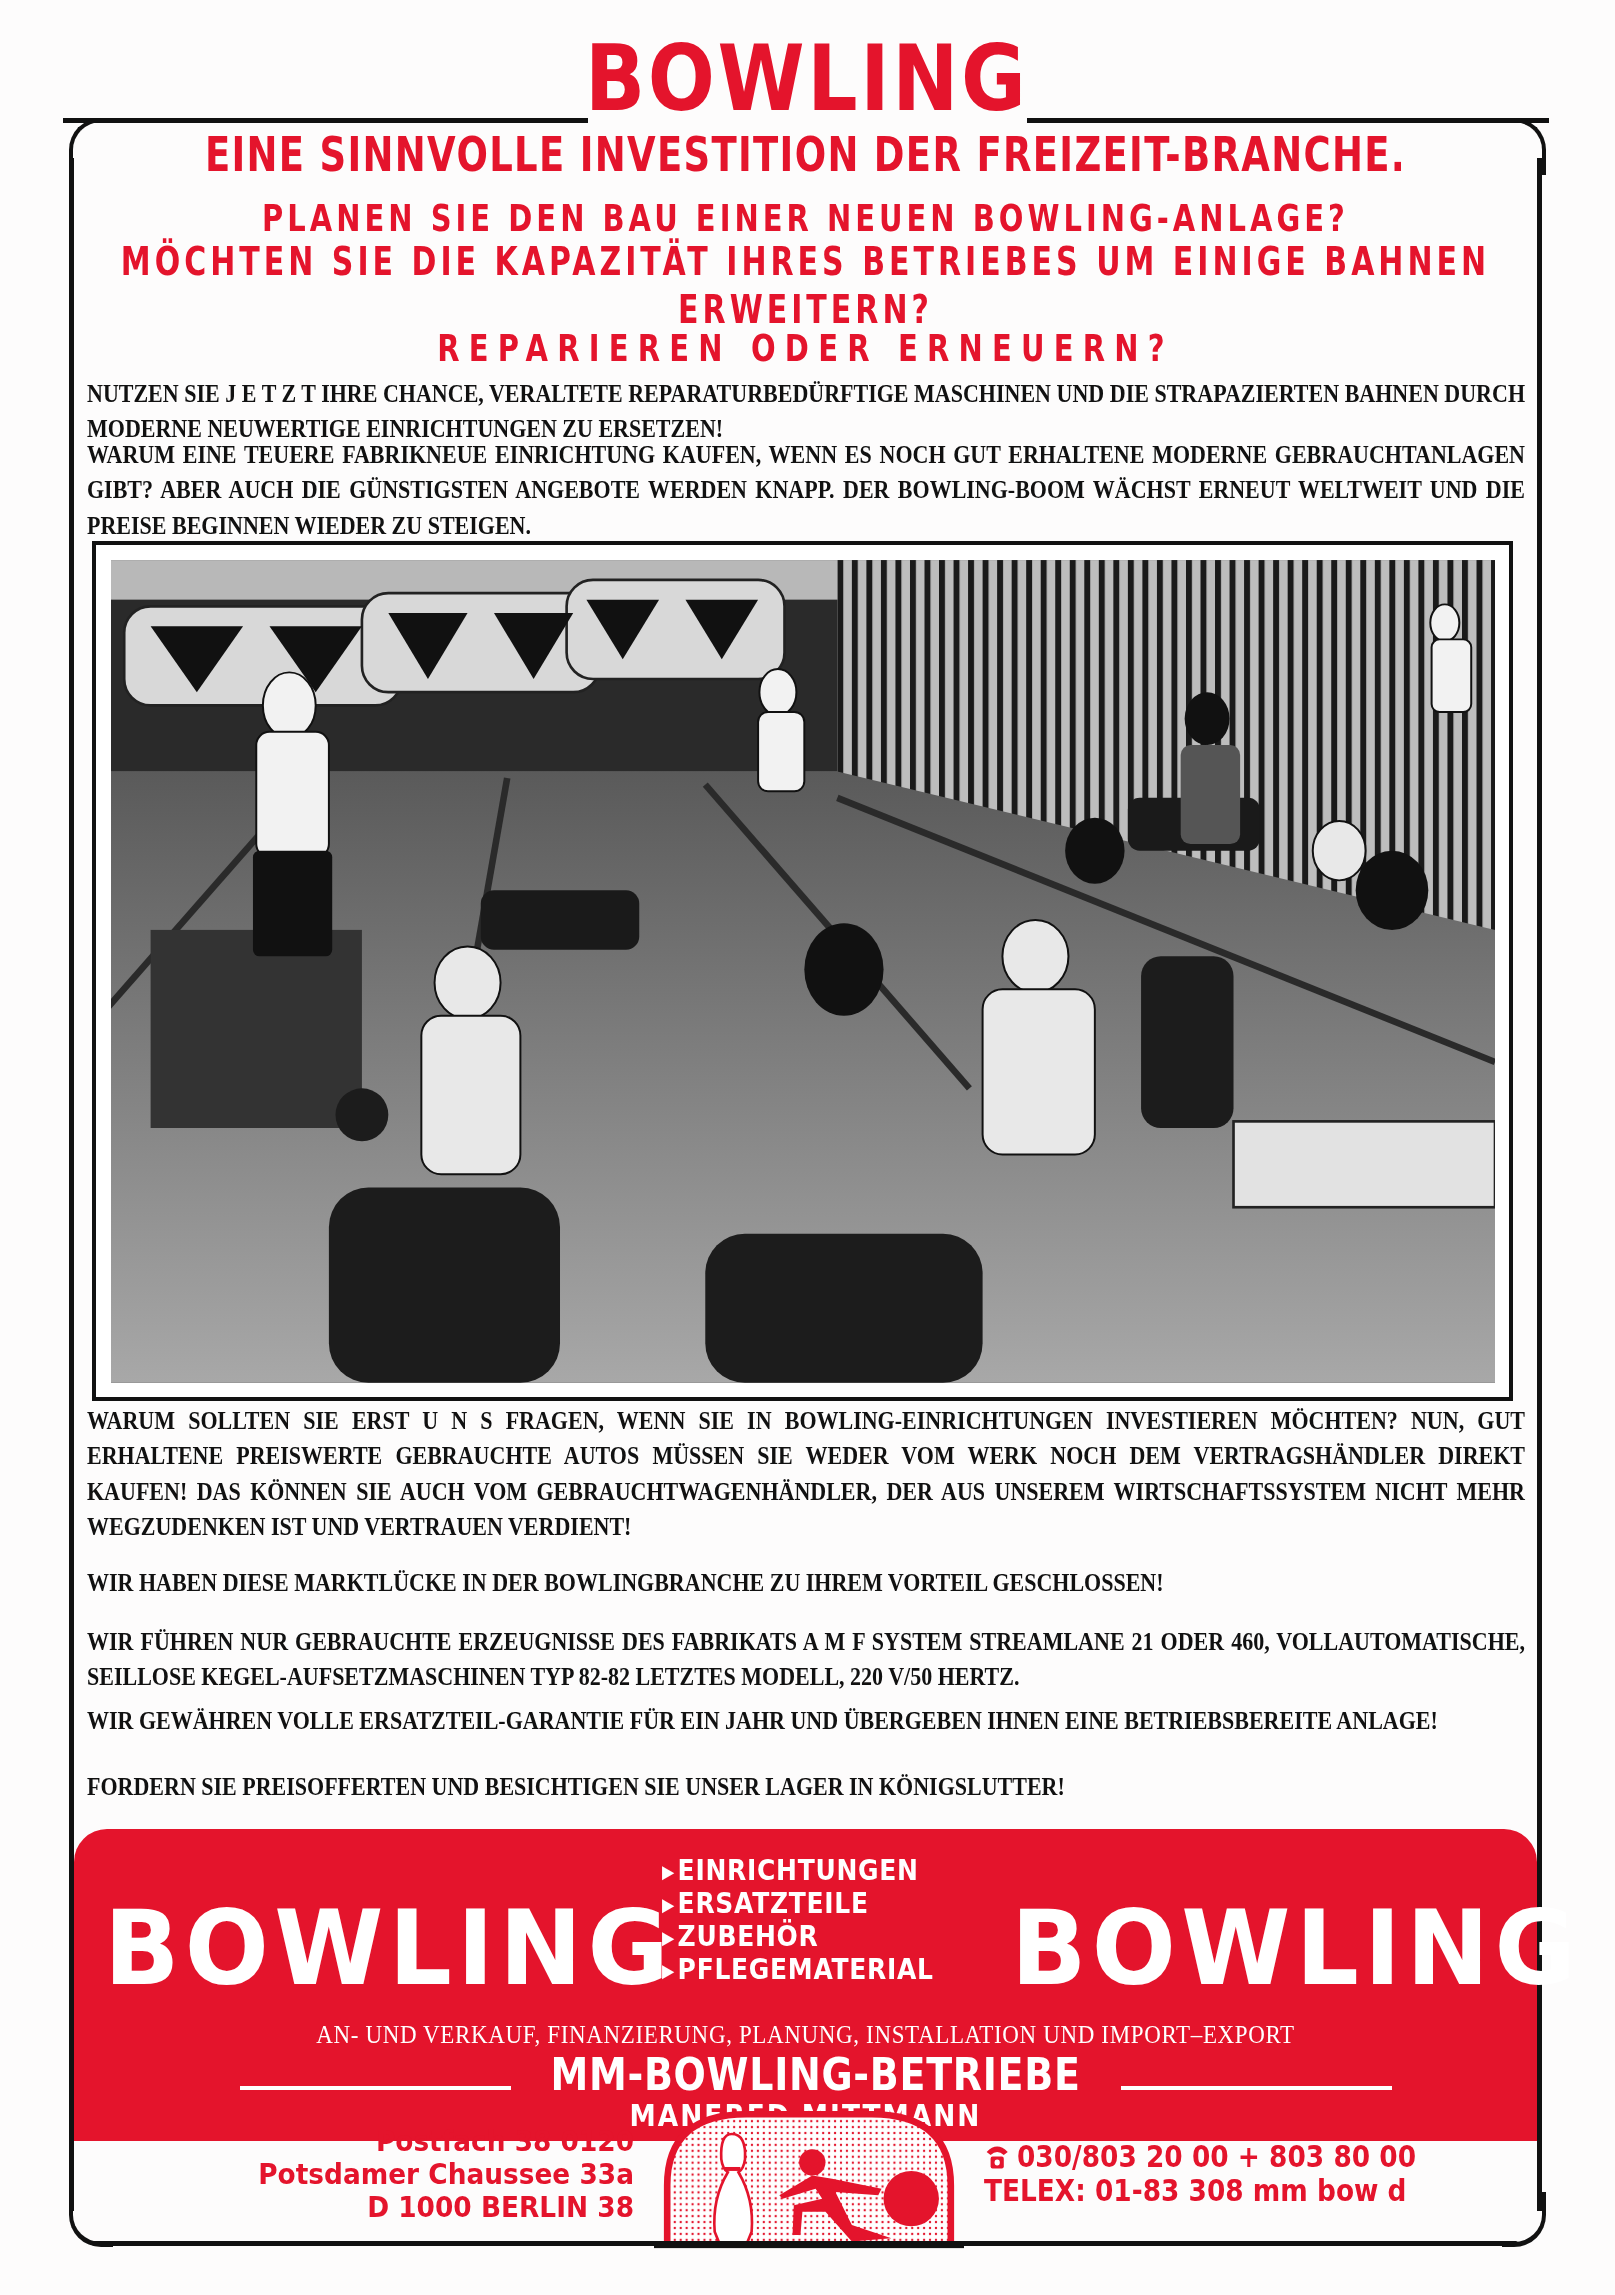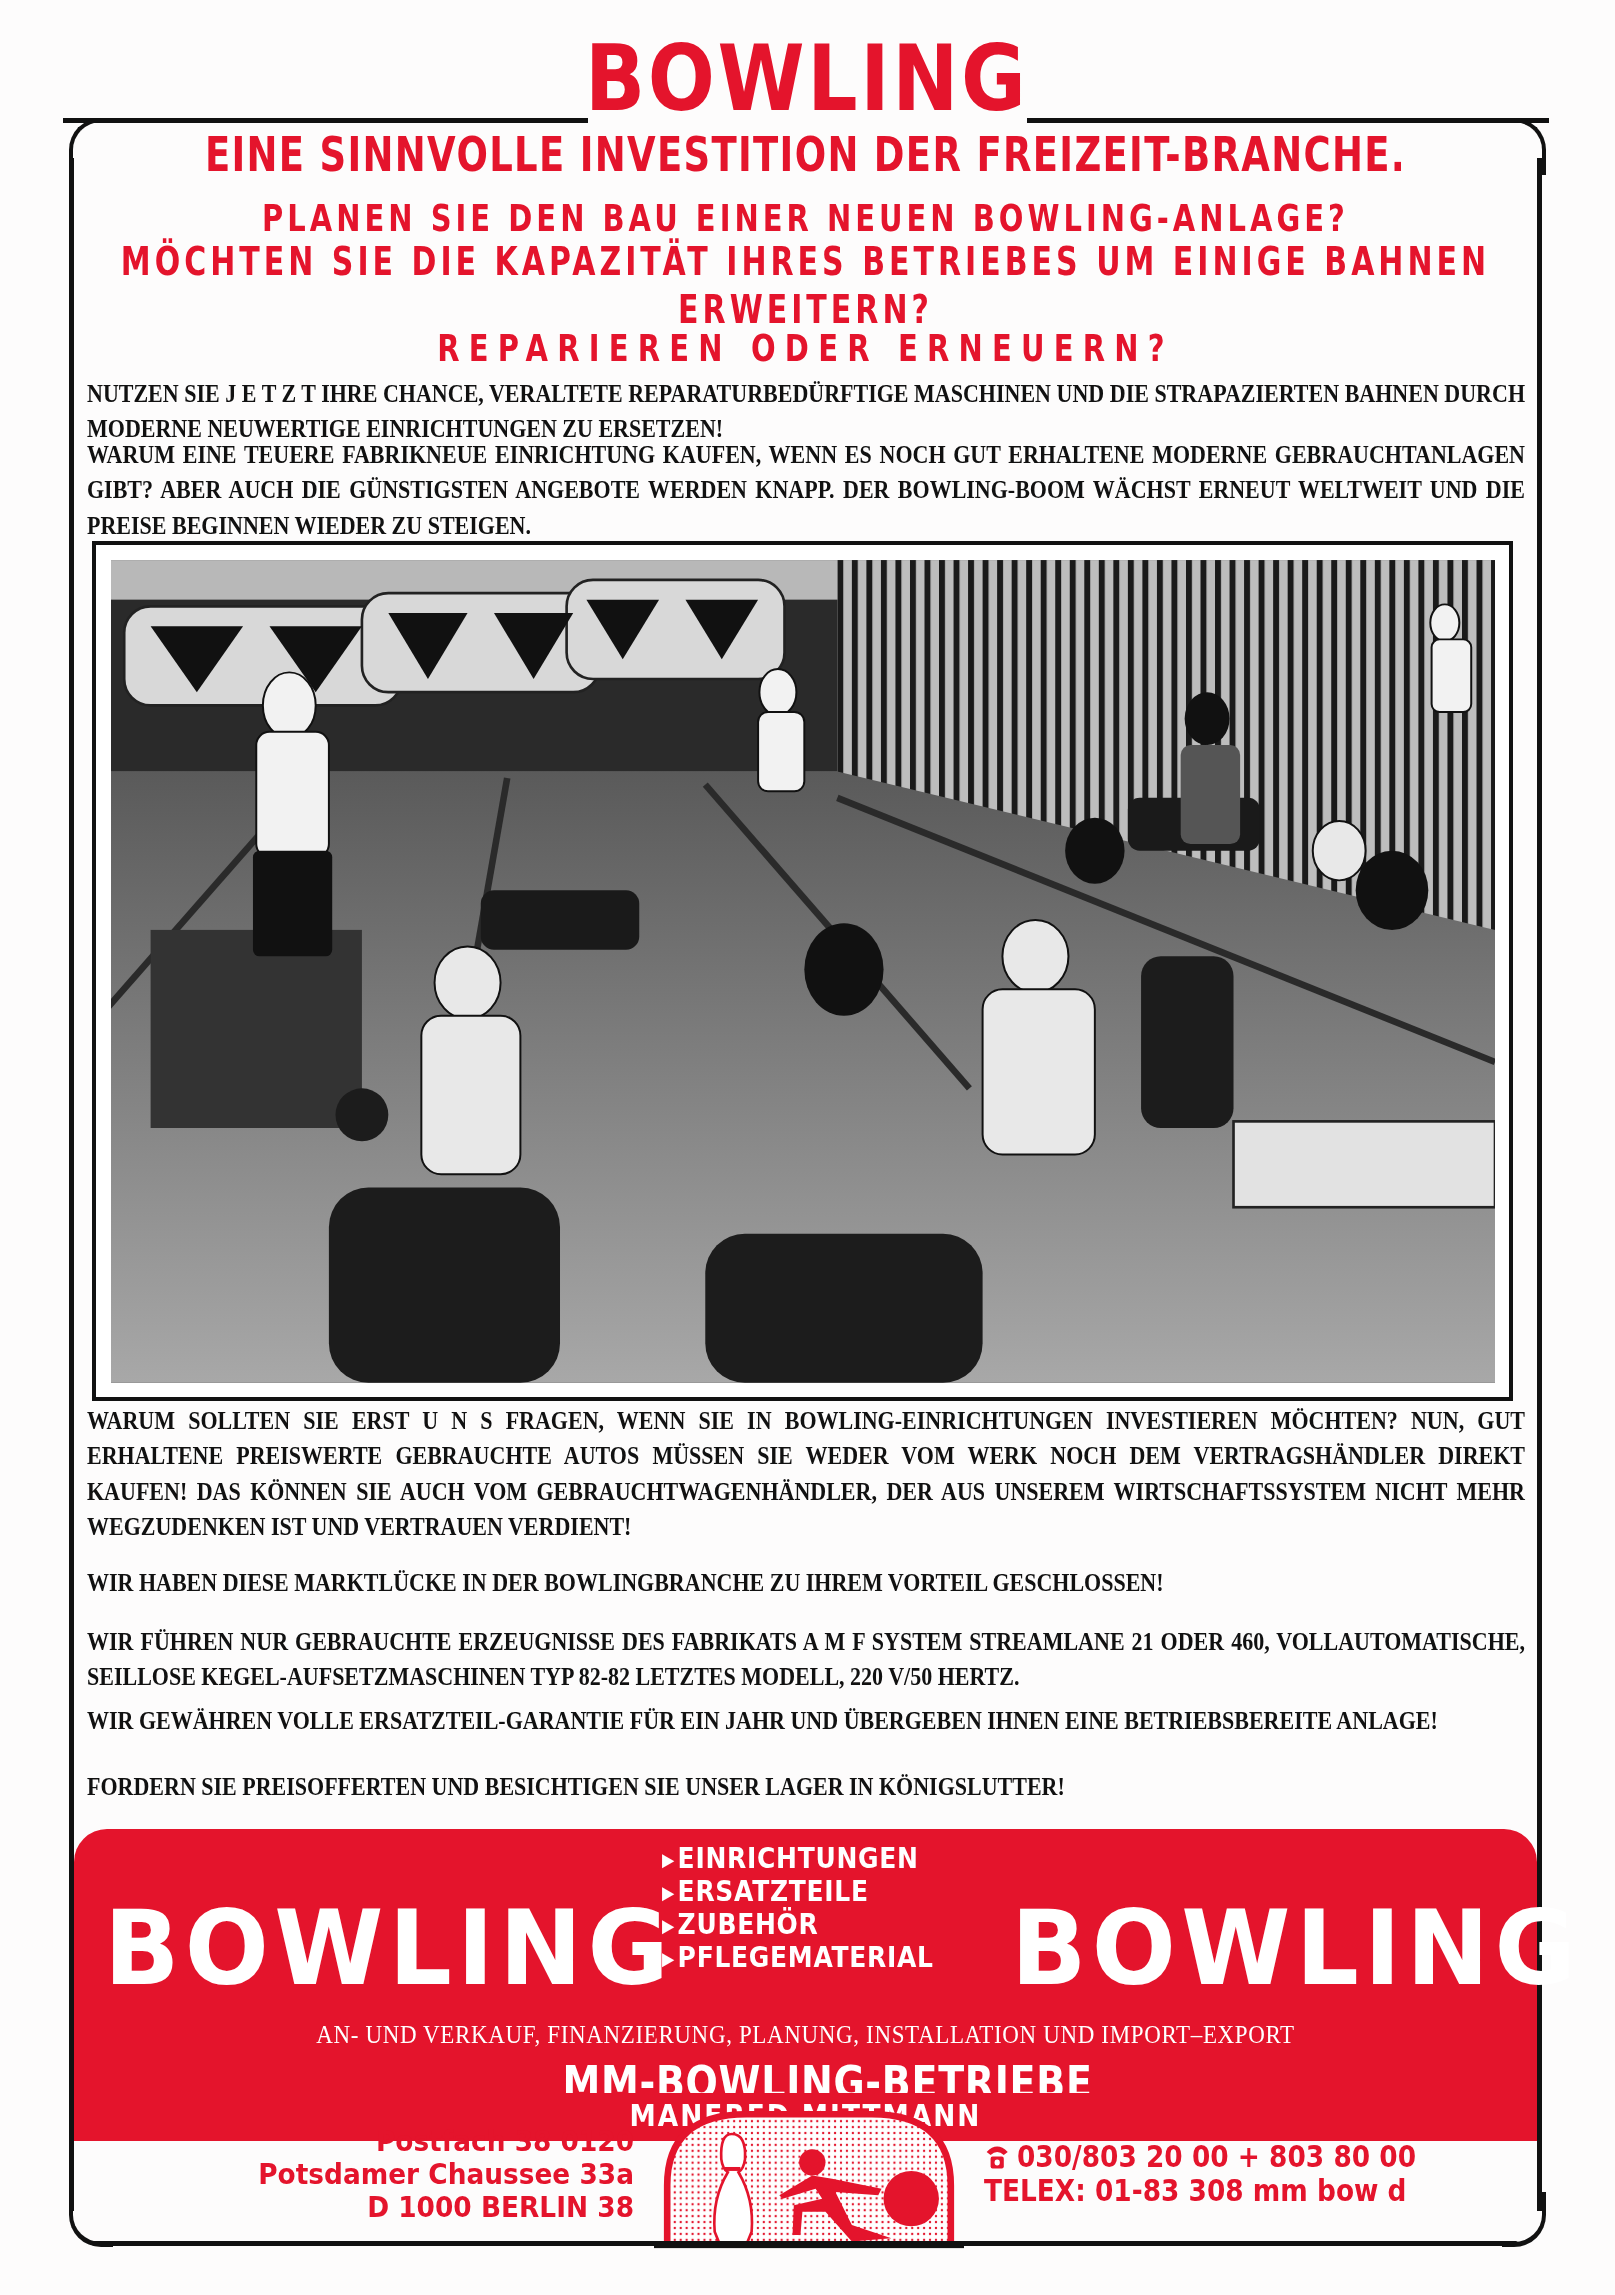--- a/index.html
+++ b/index.html
@@ -38,25 +38,25 @@
   #para-4 { top: 1565px; }
   #para-5 { top: 1624px; }
   #para-6 { top: 1703px; }
   #para-7 { top: 1769px; }
 
   
   #banner { position: absolute; left: 74px; top: 1829px; width: 1463px; height: 264px; background: #e4142c; border-radius: 33px 33px 0 0; color: #fff; }
   .big-bowling { position: absolute; top: 63px; font-family: "DejaVu Sans", sans-serif; font-weight: bold; font-size: 99px; line-height: 112px; letter-spacing: 5.3px; color: #fff; transform: scaleY(1.05); }
   #bowling-left { left: 30px; }
   #bowling-right { left: 937px; }
-  #services { position: absolute; left: 588px; top: 14px; width: 343px; }
+  #services { position: absolute; left: 588px; top: 26px; width: 343px; }
   .svc-item { font-family: "DejaVu Sans", sans-serif; font-weight: bold; font-size: 25px; line-height: 32px; letter-spacing: 0.7px; color: #fff; white-space: nowrap; transform: scaleY(1.15); transform-origin: left center; }
   .svc-item .arrow { font-size: 16px; vertical-align: middle; margin-right: 2.6px; }
   #tagline { position: absolute; left: 0; width: 100%; top: 191px; text-align: center; font-family: "Liberation Serif", serif; font-size: 25px; line-height: 30px; letter-spacing: 0.7px; color: #fff; transform: scaleX(0.92); }
-  #company-row { position: absolute; left: 16px; width: 100%; top: 223px; height: 46px; margin-top: 8px; }
+  #company-row { position: absolute; left: 4px; width: 100%; top: 223px; height: 46px; }
   #company-row .rule { position: absolute; top: 34px; height: 4px; background: #fff; }
   #company-row .rule.left { left: 162px; width: 271px; }
   #company-row .rule.right { left: 1043px; width: 271px; }
   #company-name { position: absolute; left: 432px; width: 611px; top: 0; text-align: center; font-family: "DejaVu Sans", sans-serif; font-weight: bold; font-size: 38px; line-height: 46px; color: #fff; letter-spacing: 0.7px; transform: scaleY(1.15); }
   #owner-row { position: absolute; left: 74px; top: 2093px; width: 1463px; height: 48px; background: #e4142c; }
   #owner-name { position: absolute; left: 0; width: 100%; top: 4px; text-align: center; font-family: "DejaVu Sans", sans-serif; font-weight: bold; font-size: 26.4px; line-height: 37px; color: #fff; letter-spacing: 2px; transform: scaleY(1.15); }
 
   
   #address { position: absolute; left: 198px; top: 2125px; width: 436px; text-align: right; font-family: "DejaVu Sans", sans-serif; font-weight: bold; color: #e4142c; font-size: 26.4px; line-height: 30px; transform: scaleY(1.1); transform-origin: top right; }
   #contact { position: absolute; left: 984px; top: 2139px; width: 548px; font-family: "DejaVu Sans", sans-serif; font-weight: bold; color: #e4142c; font-size: 26.4px; line-height: 30px; transform: scaleY(1.15); transform-origin: top left; }

